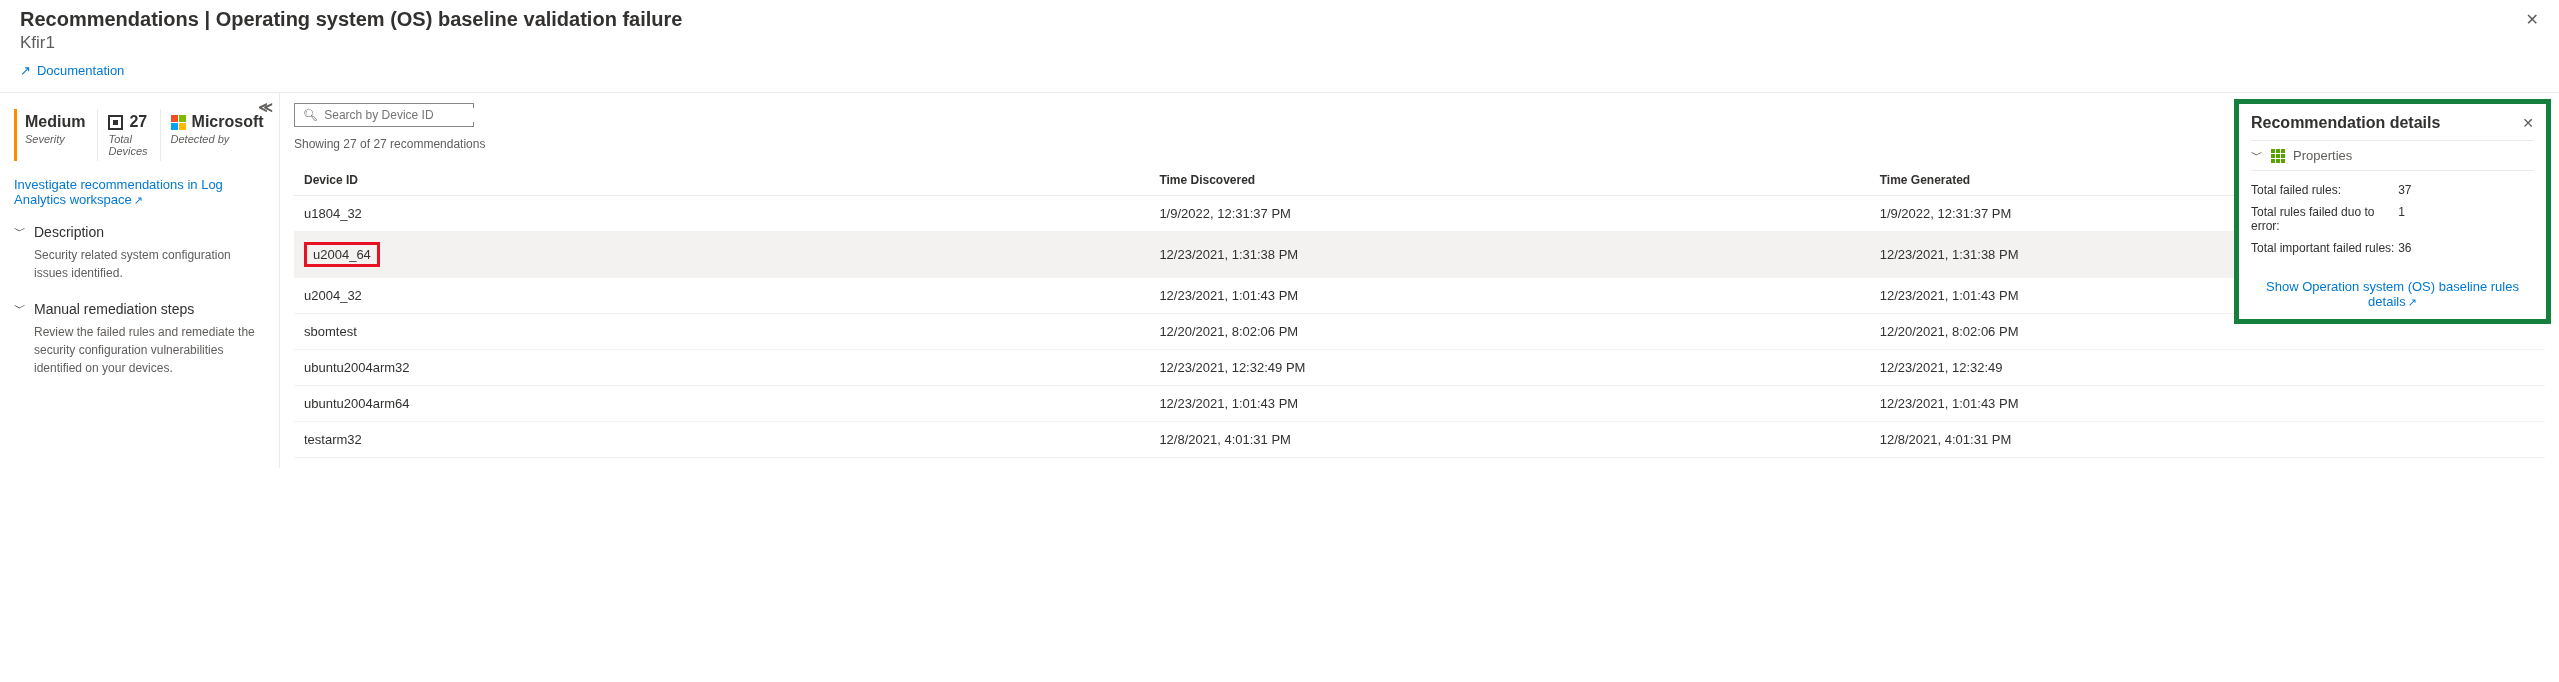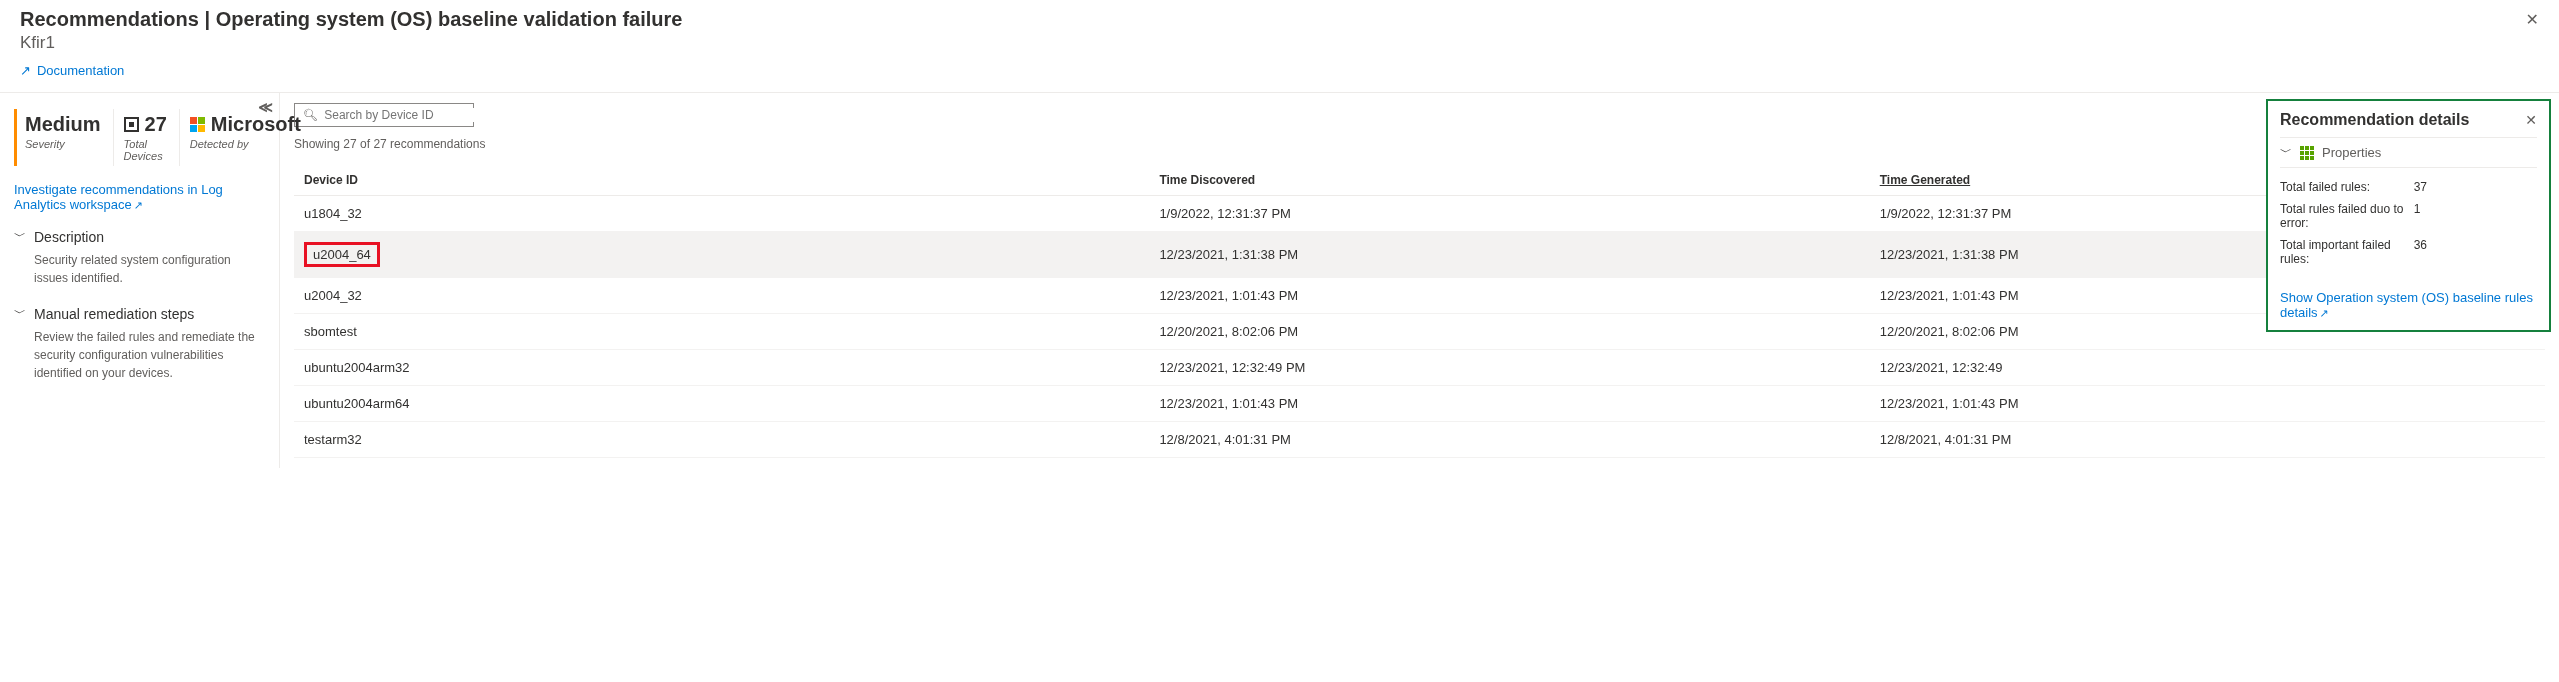--- a/index.html
+++ b/index.html
@@ -19,21 +19,21 @@
     
     .main { display: flex; position: relative; }
     
     .sidebar { width: 280px; padding: 10px 14px; border-right: 1px solid #edebe9; position: relative; flex-shrink: 0; }
     .collapse-btn { position: absolute; right: 6px; top: 6px; font-size: 14px; color: #605e5c; cursor: pointer; font-weight: bold;}
     
     .stats { display: flex; gap: 0; margin-bottom: 16px; margin-top: 6px; }
     .stat { padding: 4px 12px 4px 10px; border-left: 1px solid #edebe9;}
     .stat:first-child { border-left: 3px solid #ff8c00; padding-left:8px; }
     .stat-head { display: flex; align-items: center; gap: 6px; }
-    .stat-value { font-size: 20px; font-weight: 600; }
+    .stat-value { font-size: 16px; font-weight: 600; }
     .stat-label { font-size: 11px; color: #605e5c; margin-top: 2px; font-style: italic; }
     
     .ms-logo { display: inline-grid; grid-template-columns: 7px 7px; grid-template-rows: 7px 7px; gap: 1px; }
     .ms-logo span:nth-child(1){background:#f25022;} .ms-logo span:nth-child(2){background:#7fba00;}
     .ms-logo span:nth-child(3){background:#00a4ef;} .ms-logo span:nth-child(4){background:#ffb900;}
     
     .chip-icon { width:15px; height:15px; border:2px solid #323130; display:inline-block; position:relative;}
     .chip-icon::after{content:""; position:absolute; inset:3px; background:#323130;}
     
     .link-line { margin-bottom: 16px; }
@@ -53,41 +53,41 @@
     
     .showing { font-size: 12px; color: #605e5c; margin-bottom: 14px; }
     
     table { width: 100%; border-collapse: collapse; }
     th { text-align: left; font-size: 12px; font-weight: 600; padding: 8px 10px; border-bottom: 1px solid #edebe9; color: #323130;}
     td { font-size: 13px; padding: 10px 10px; border-bottom: 1px solid #f3f2f1; color: #323130;}
     tbody tr.selected { background: #f3f2f1; }
     
     .col-device { width: 38%; }
     .col-discovered { width: 32%; }
-    .col-generated { width: 30%; text-decoration: underline; }
+    .col-generated { width: 30%; }
     
     .highlight-box { display:inline-block; border: 3px solid #e81123; padding: 2px 6px; }
     
-    .details-panel { position: absolute; right: 8px; top: 6px; width: 285px; background: #fff; border: 2px solid #15803d; padding: 0; z-index: 10; }
+    .details-panel { position: absolute; right: 8px; top: 6px; width: 317px; background: #fff; border: 5px solid #15803d; padding: 0; z-index: 10; }
     .details-inner { padding: 10px 12px; }
     .details-header { display: flex; justify-content: space-between; align-items: center; padding-bottom: 8px;}
     .details-title { font-size: 16px; font-weight: 600; }
     .details-close { font-size: 14px; color: #605e5c; cursor: pointer; }
     
     .props-head { display: flex; align-items: center; gap: 8px; padding: 6px 0; border-top:1px solid #edebe9; border-bottom:1px solid #edebe9; margin-bottom:8px;}
     .props-icon { width:14px; height:14px; display:inline-grid; grid-template-columns:repeat(3,1fr); grid-template-rows:repeat(3,1fr); gap:1px;}
     .props-icon span{background:#57a300;}
     .props-label { font-size: 13px; color: #605e5c; }
     .chev-down { font-size: 12px; }
     
     .prop-row { display: flex; padding: 4px 0; font-size: 12px; }
     .prop-key { width: 52%; color: #323130; }
     .prop-val { width: 48%; color: #323130; word-break: break-all; }
     
-    .details-link { padding: 10px 12px; }
+    .details-link { padding: 10px 12px; text-align: center; }
     .details-link a { color: #0078d4; text-decoration: none; font-size: 13px; }
   </style>
 </head>
 <body>
 
 <div class="header">
   <div class="header-title">Recommendations | Operating system (OS) baseline validation failure</div>
   <div class="header-subtitle">Kfir1</div>
   <div class="header-ellipsis">···</div>
   <div class="header-close">✕</div>

